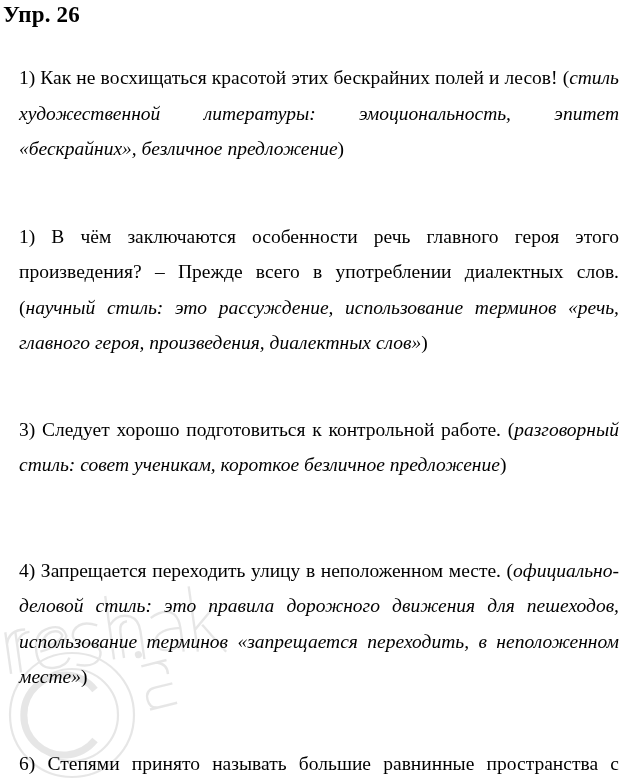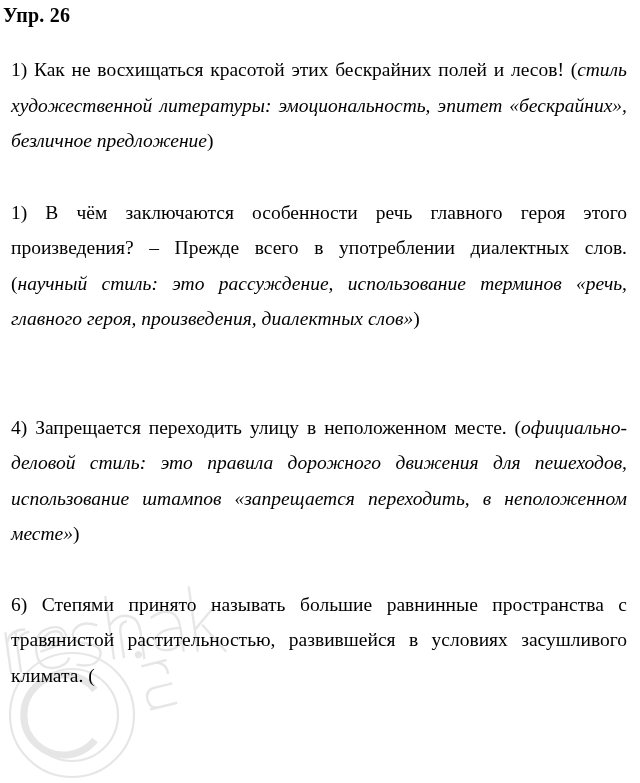--- a/index.html
+++ b/index.html
@@ -41,33 +41,33 @@
 
   
   #content {
     position: relative;
     z-index: 2;
   }
 
   
   .title {
     font-weight: bold;
-    font-size: 20px;
+    font-size: 23px;
     line-height: 22px;
     margin: 4px 0 0 2px;
     letter-spacing: 0.2px;
   }
 
   
   .para {
     font-size: 19.5px;
     line-height: 35.5px;
     text-align: justify;
     text-justify: inter-word;
-    margin: 8px;
+    margin: 16px;
     padding: 0 2px 0 2px;
     
   }
   .para .it {
     font-style: italic;
   }
 
   
   .gap-1 { height: 18px; }
   .gap-2 { height: 20px; }
@@ -126,26 +126,27 @@
     <div class="gap-1"></div>
 
     <p class="para"><span>1) Как не восхищаться красотой этих бескрайних полей и лесов! (</span><span class="it">стиль художественной литературы: эмоциональность, эпитет «бескрайних», безличное предложение</span><span>)</span></p>
 
     <div class="gap-2"></div>
 
     <p class="para"><span>1) В чём заключаются особенности речь главного героя этого произведения? – Прежде всего в употреблении диалектных слов. (</span><span class="it">научный стиль: это рассуждение, использование терминов «речь, главного героя, произведения, диалектных слов»</span><span>)</span></p>
 
     <div class="gap-3"></div>
 
+    <p class="para"><span>3) Следует хорошо подготовиться к контрольной работе. (</span><span class="it">разговорный стиль: совет ученикам, короткое безличное предложение</span><span>)</span></p>
 
     <div class="gap-4"></div>
 
 
     <div class="gap-5"></div>
 
-    <p class="para"><span>4) Запрещается переходить улицу в неположенном месте. (</span><span class="it">официально-деловой стиль: это правила дорожного движения для пешеходов, использование штампов «запрещается переходить, в неположенном месте»</span><span>)</span></p>
+    <p class="para"><span>4) Запрещается переходить улицу в неположенном месте. (</span><span class="it">официально-деловой стиль: это правила дорожного движения для пешеходов, использование терминов «запрещается переходить, в неположенном месте»</span><span>)</span></p>
 
     <div class="gap-6"></div>
 
     <p class="para"><span>6) Степями принято называть большие равнинные пространства с травянистой растительностью, развившейся в условиях засушливого климата. (</span></p>
 
   </div>
 </div>
 
 </body></html>

